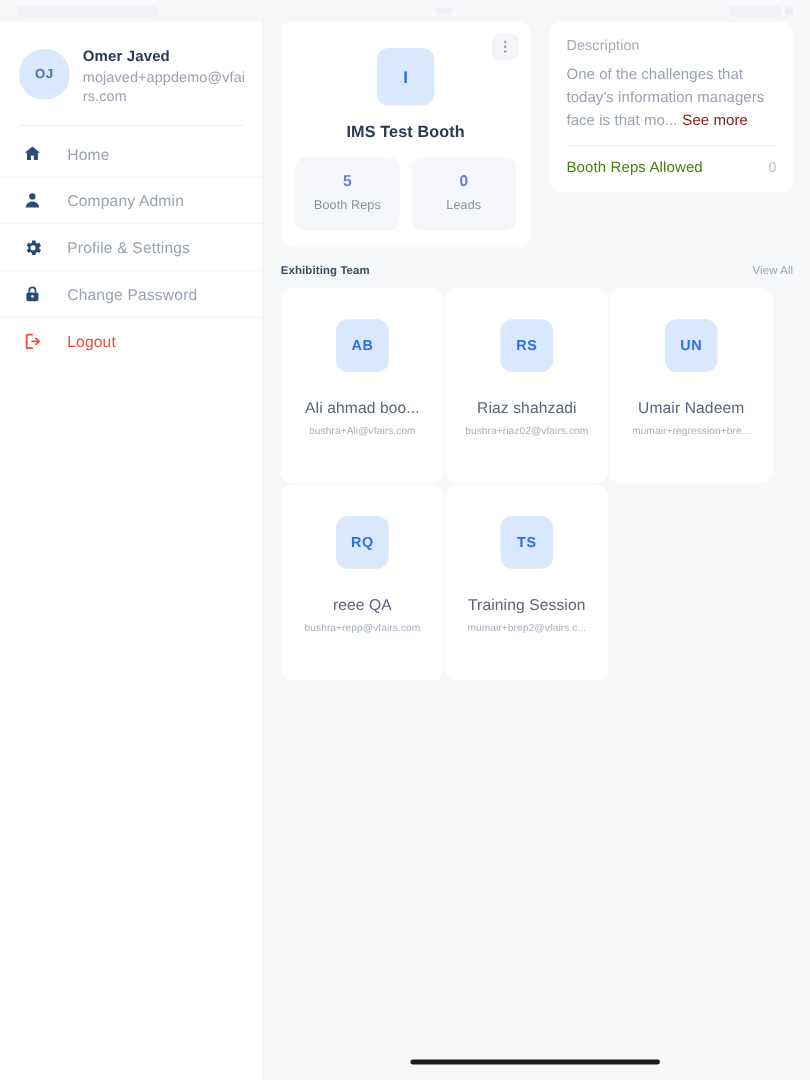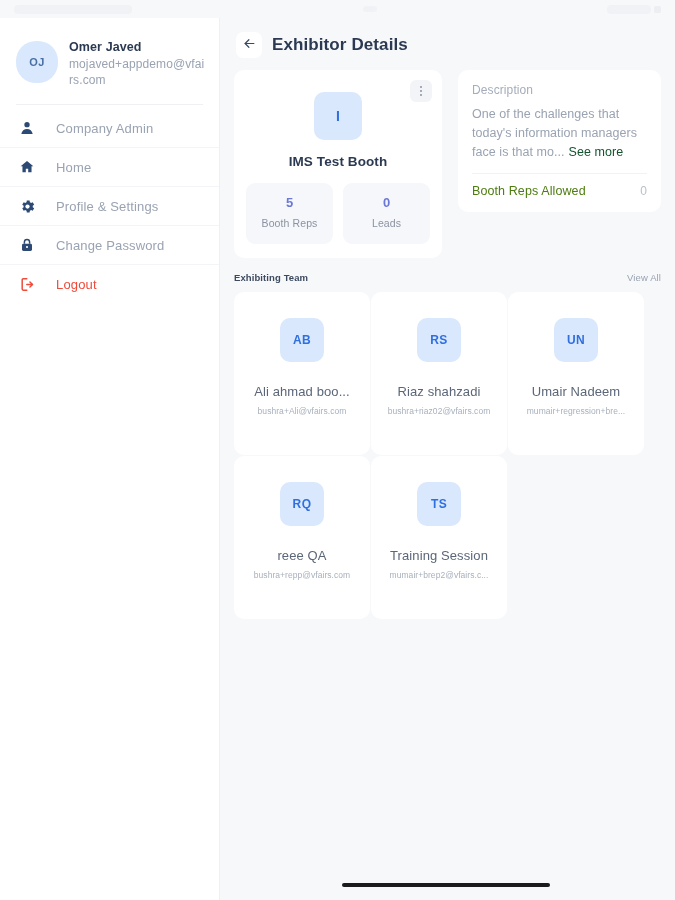--- a/index.html
+++ b/index.html
@@ -283,21 +283,21 @@
     letter-spacing: .1px;
   }
   .desc-body {
     font-size: 12.5px;
     color: #9aa3b2;
     line-height: 19px;
     margin-top: 8px;
     letter-spacing: .05px;
   }
   .see-more {
-    color: #14532d;
+    color: #7f1d1d;
     cursor: pointer;
     margin-left: 4px;
   }
   .desc-sep {
     height: 1px;
     background: #f0f2f5;
     margin: 11px 0 0 0;
   }
   .reps-row {
     display: flex;
@@ -435,34 +435,34 @@
         </div>
       </div>
 
       <div class="sidebar-divider"></div>
 
       <nav class="nav">
 
         <div class="nav-item">
           <span class="nav-icon">
             <svg width="16" height="16" viewBox="0 0 24 24" fill="currentColor">
+              <path d="M12 3 2.5 11h2.7v9h5v-5.5h3.6V20h5v-9h2.7z"></path>
+            </svg>
+          </span>
+          <span class="nav-label">Home</span>
+        </div>
+
+        <div class="nav-item">
+          <span class="nav-icon">
+            <svg width="16" height="16" viewBox="0 0 24 24" fill="currentColor">
               <circle cx="12" cy="7" r="4"></circle>
               <path d="M3.5 21c.6-4.6 4.3-7.5 8.5-7.5s7.9 2.9 8.5 7.5z"></path>
             </svg>
           </span>
           <span class="nav-label">Company Admin</span>
-        </div>
-
-        <div class="nav-item">
-          <span class="nav-icon">
-            <svg width="16" height="16" viewBox="0 0 24 24" fill="currentColor">
-              <path d="M12 3 2.5 11h2.7v9h5v-5.5h3.6V20h5v-9h2.7z"></path>
-            </svg>
-          </span>
-          <span class="nav-label">Home</span>
         </div>
 
         <div class="nav-item">
           <span class="nav-icon">
             <svg width="17" height="17" viewBox="0 0 24 24" fill="currentColor">
               <path d="M19.4 13a7.8 7.8 0 0 0 0-2l2-1.5-2-3.5-2.4 1a7.6 7.6 0 0 0-1.7-1l-.3-2.6h-4l-.3 2.6c-.6.25-1.2.6-1.7 1l-2.4-1-2 3.5L6.6 11a7.8 7.8 0 0 0 0 2l-2 1.5 2 3.5 2.4-1c.5.4 1.1.75 1.7 1l.3 2.6h4l.3-2.6c.6-.25 1.2-.6 1.7-1l2.4 1 2-3.5z"></path>
               <circle cx="12" cy="12" r="3" fill="#ffffff"></circle>
             </svg>
           </span>
           <span class="nav-label">Profile &amp; Settings</span>
@@ -489,31 +489,20 @@
             </svg>
           </span>
           <span class="nav-label">Logout</span>
         </div>
 
       </nav>
     </aside>
 
     <main class="main">
 
-      <div class="page-header">
-        <div class="back-btn">
-          <span>
-            <svg width="15" height="15" viewBox="0 0 24 24" fill="none" stroke="currentColor" stroke-width="1.9" stroke-linecap="round" stroke-linejoin="round">
-              <path d="M19 12H5"></path>
-                <path d="M11 6l-6 6 6 6"></path>
-            </svg>
-          </span>
-        </div>
-        <div class="page-title">Exhibitor Details</div>
-      </div>
 
       <div class="content">
 
         <section class="summary-row">
 
           <div class="booth-card">
             <div class="booth-menu">
               <i></i>
               <i></i>
               <i></i>

